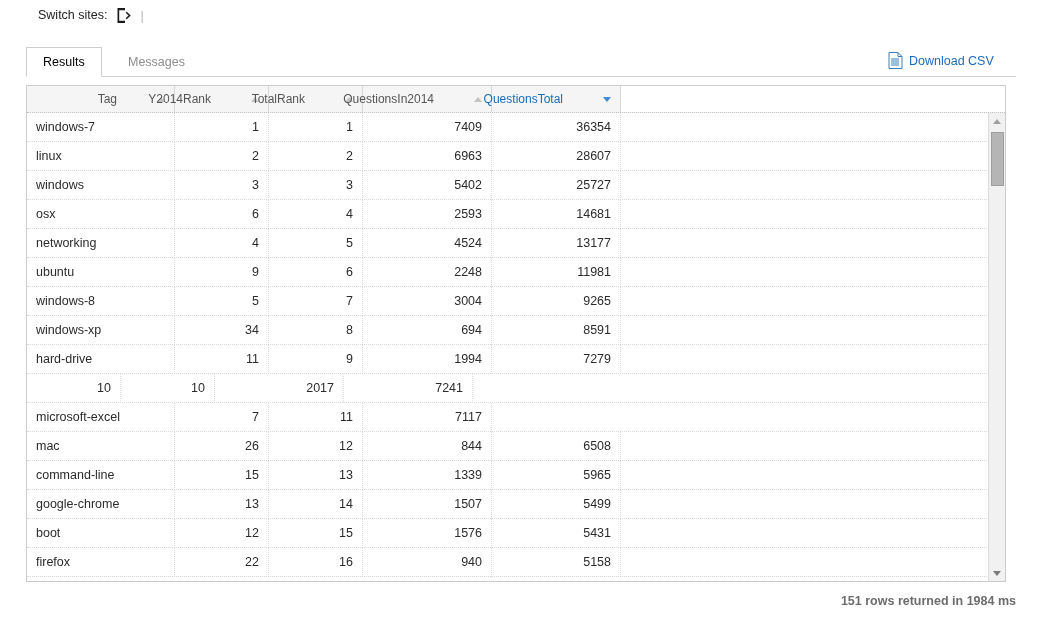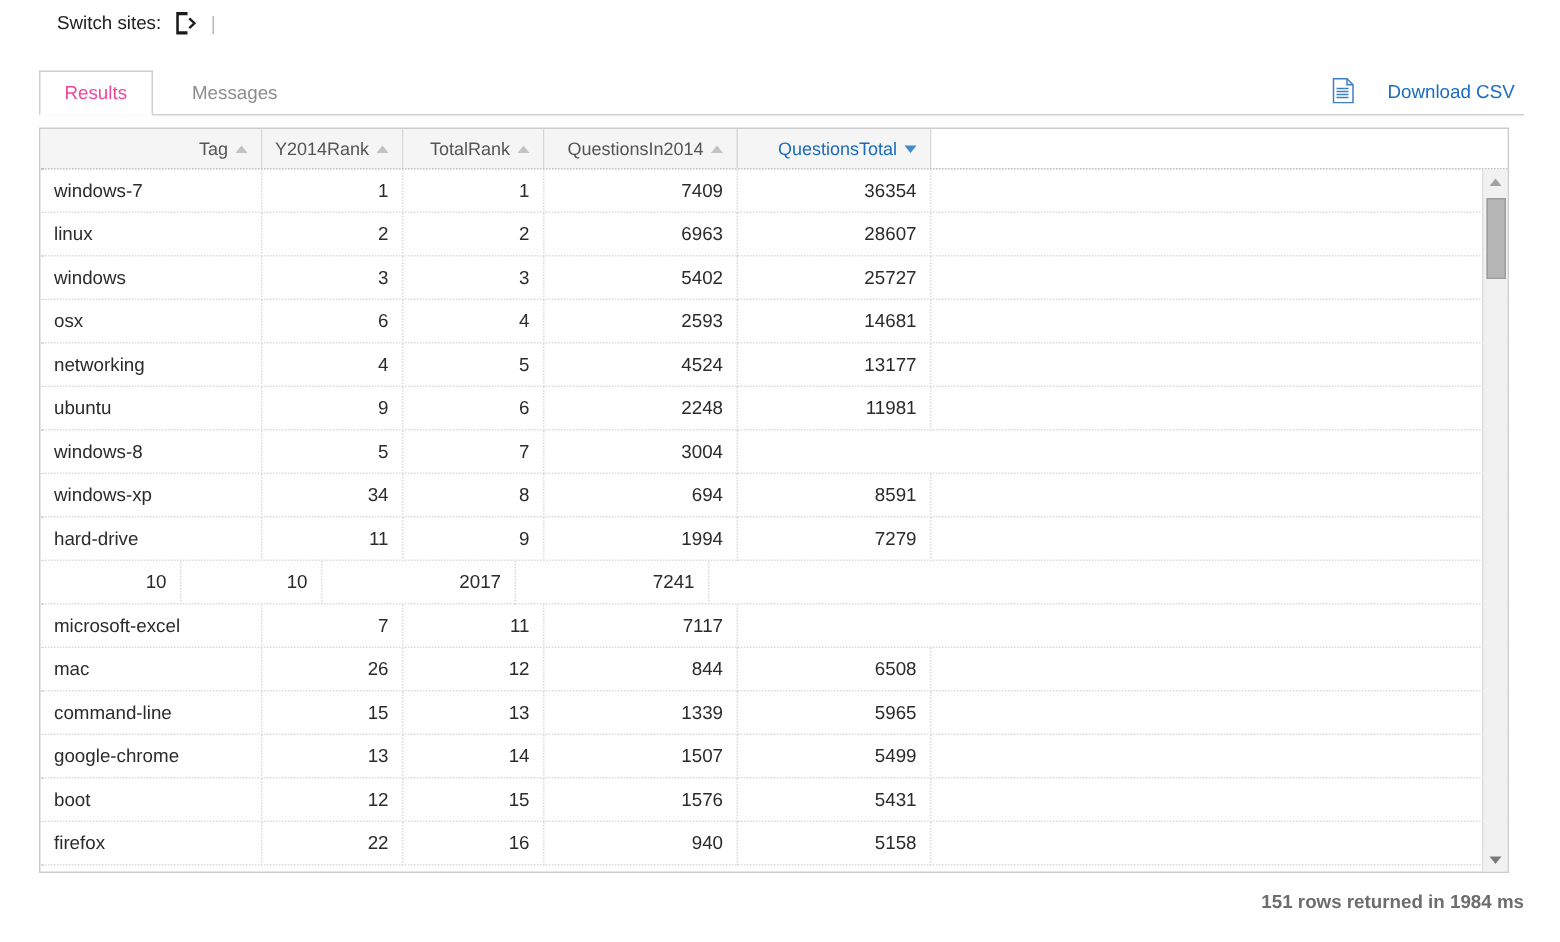--- a/index.html
+++ b/index.html
@@ -78,21 +78,21 @@
     top: 0;
     height: 30px;
     line-height: 29px;
     padding: 0 16px;
     font-size: 12.5px;
     cursor: pointer;
     white-space: nowrap;
   }
   .tab.active {
     left: 0;
-    color: #ec4899;
+    color: #000000;
     background: #ffffff;
     border: 1px solid #cfcfcf;
     border-bottom: 1px solid #ffffff;
     z-index: 3;
   }
   .tab.inactive {
     left: 85px;
     color: #8d8d8d;
     border: 1px solid transparent;
     border-bottom: none;
@@ -106,21 +106,21 @@
     background: #cfcfcf;
     z-index: 2;
   }
 
   
   .download-csv {
     position: absolute;
     left: 888px; top: 52px;
     display: flex;
     align-items: center;
-    gap: 22px;
+    gap: 6px;
     cursor: pointer;
     z-index: 4;
   }
   .csv-icon { width: 15px; height: 17px; display: block; }
   .download-csv-label {
     color: #1a6bbd;
     font-size: 12.5px;
     white-space: nowrap;
   }
 
@@ -146,20 +146,21 @@
     display: flex;
     align-items: center;
     justify-content: flex-end;
     padding-right: 9px;
     font-size: 12px;
     color: #555555;
     border-right: 1px solid #d8d8d8;
     cursor: pointer;
     background: #f5f5f5;
     user-select: none;
+    gap: 35px;
   }
   .hcell.sorted { color: #1a6bbd; }
   .hcell .htext { margin-right: 5px; white-space: nowrap; }
   .tri { width: 0; height: 0; display: inline-block; }
   .tri.up {
     border-left: 4px solid transparent;
     border-right: 4px solid transparent;
     border-bottom: 5px solid #c2c2c2;
   }
   .tri.down {
@@ -377,20 +378,21 @@
           <div class="cell c2 num">6</div>
           <div class="cell c3 num">2248</div>
           <div class="cell c4 num">11981</div>
           <div class="cell row-filler"></div>
         </div>
         <div class="row">
           <div class="cell c0 txt">windows-8</div>
           <div class="cell c1 num">5</div>
           <div class="cell c2 num">7</div>
           <div class="cell c3 num">3004</div>
+          <div class="cell c4 num">9265</div>
           <div class="cell row-filler"></div>
         </div>
         <div class="row">
           <div class="cell c0 txt">windows-xp</div>
           <div class="cell c1 num">34</div>
           <div class="cell c2 num">8</div>
           <div class="cell c3 num">694</div>
           <div class="cell c4 num">8591</div>
           <div class="cell row-filler"></div>
         </div>

